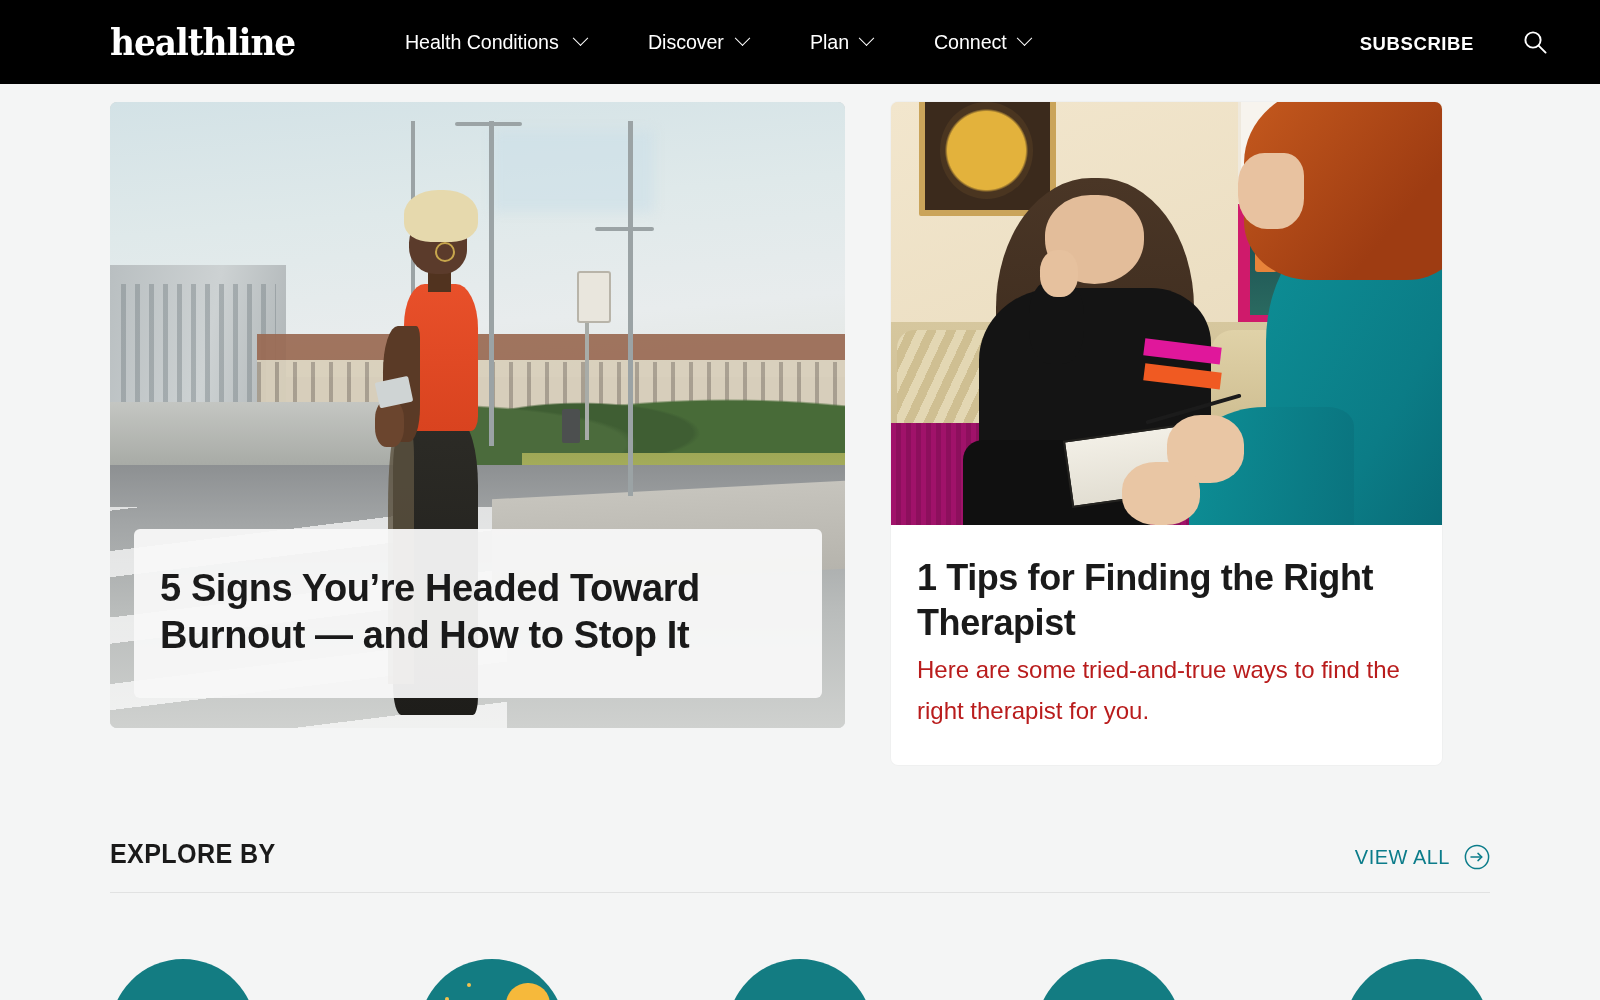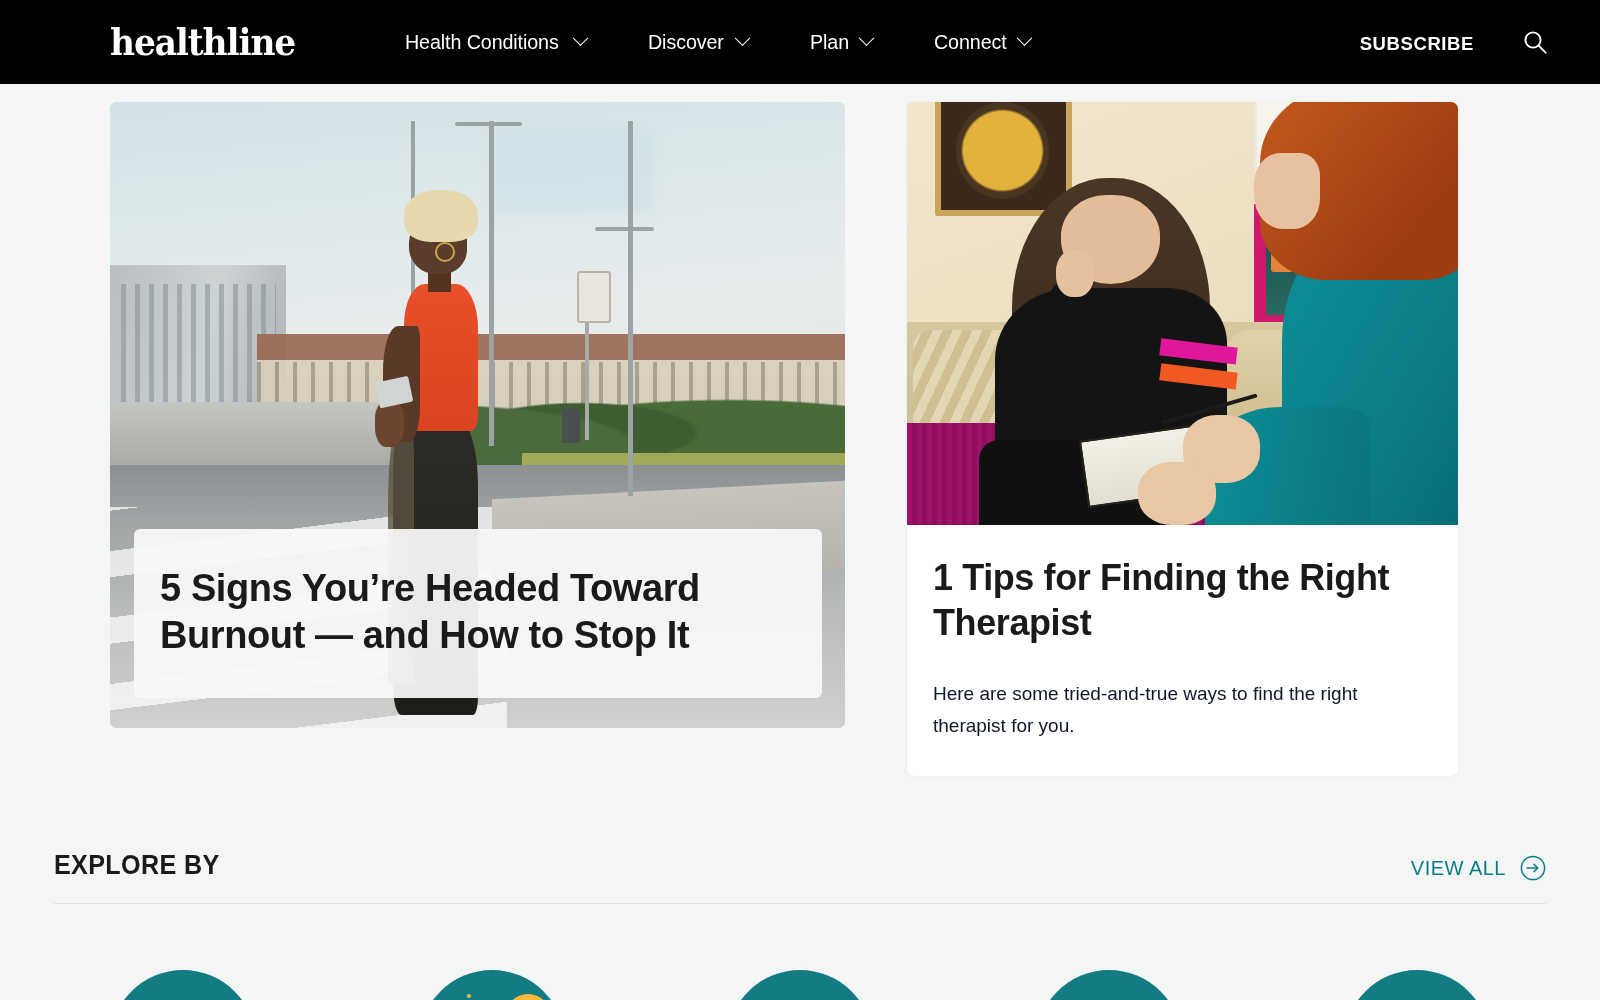--- a/index.html
+++ b/index.html
@@ -78,21 +78,21 @@
     width: 26px; height: 26px;
     cursor: pointer;
     display: block;
   }
 
   
   .hero-row {
     position: relative;
     padding: 18px 110px 0 110px;
     display: flex;
-    gap: 62px;
+    gap: 46px;
   }
 
   
   .hero-left {
     position: relative;
     width: 735px;
     height: 626px;
     border-radius: 7px;
     overflow: hidden;
     cursor: pointer;
@@ -393,30 +393,30 @@
   .card-body { padding: 30px 26px 34px 26px; }
   .card-title {
     font-size: 36px;
     line-height: 1.26;
     font-weight: 700;
     color: #1a1a1a;
     letter-spacing: -0.4px;
     font-stretch: condensed;
   }
   .card-desc {
-    margin-top: 32px;
-    font-size: 19px;
+    margin-top: 4px;
+    font-size: 24px;
     line-height: 1.7;
-    color: #0f172a;
+    color: #b91c1c;
   }
 
   
   .explore {
     margin-top: 74px;
-    padding: 0 54px;
+    padding: 0 110px;
   }
   .explore-head {
     display: flex;
     align-items: flex-end;
     justify-content: space-between;
     padding-bottom: 22px;
     border-bottom: 1px solid #e1e2e2;
   }
   .explore-title {
     font-size: 27px;

